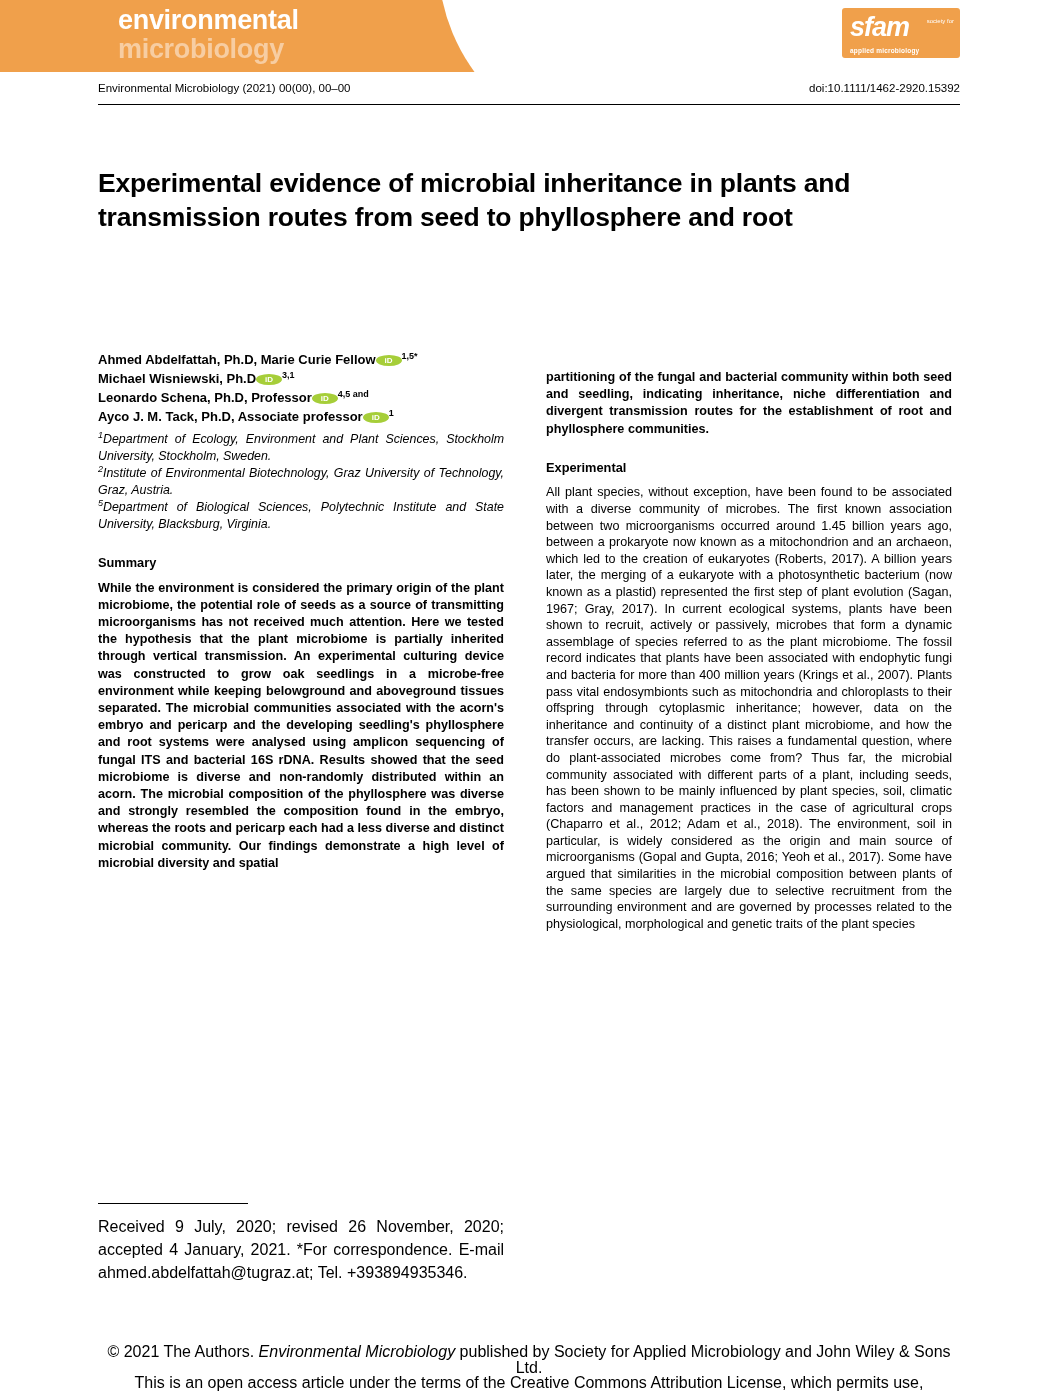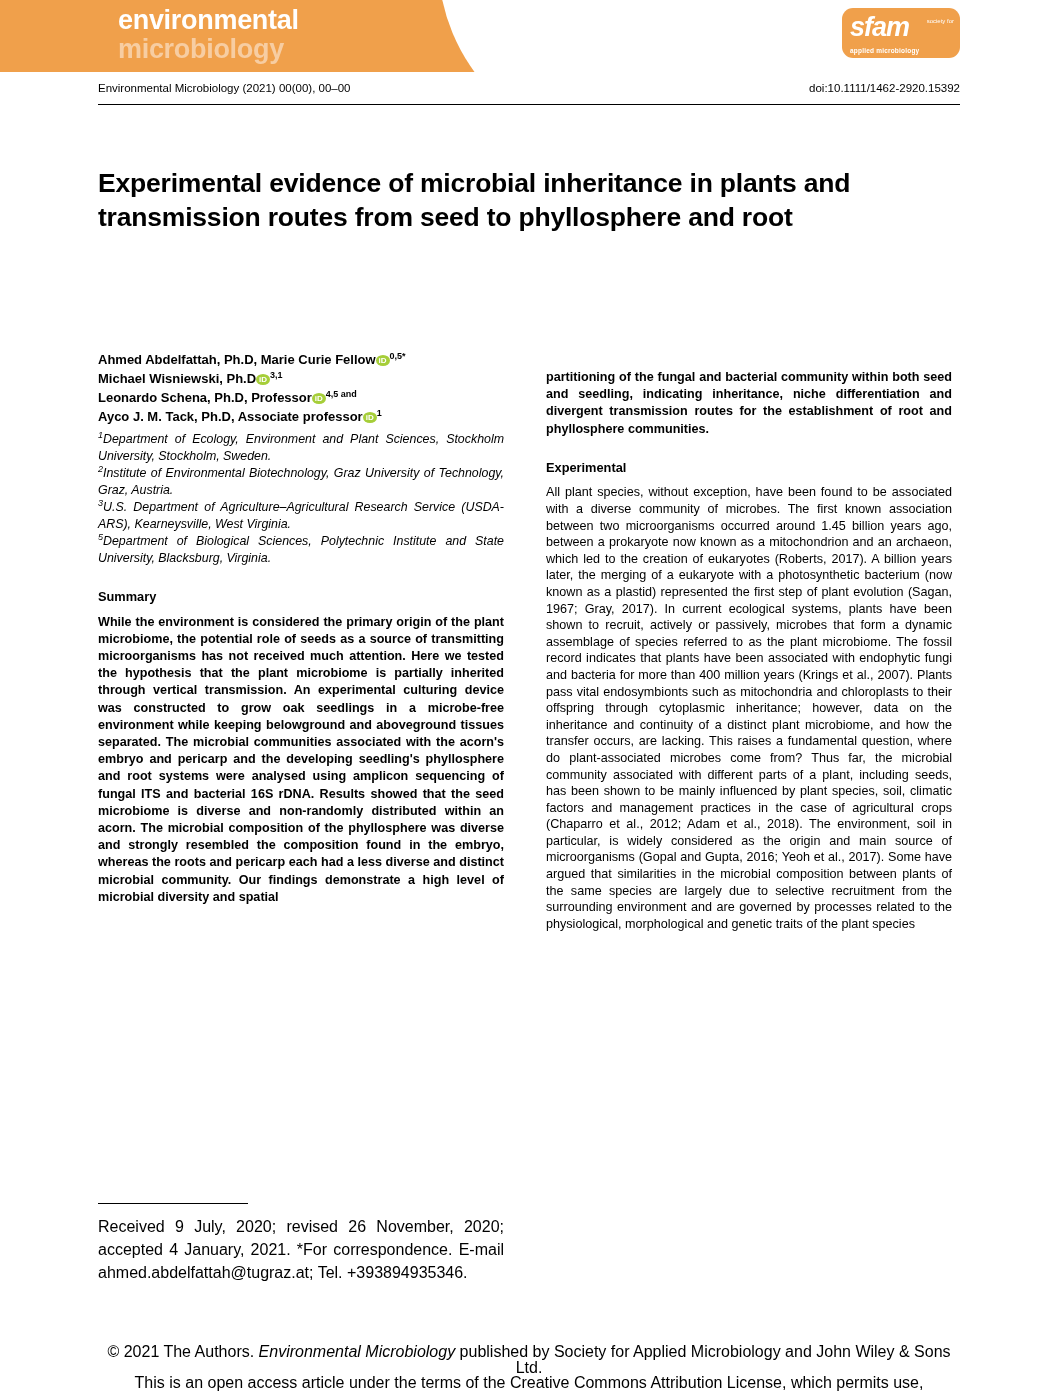--- a/index.html
+++ b/index.html
@@ -55,21 +55,21 @@
     color: #f7cda2;
     display: block;
   }
   .sfam-logo {
     position: absolute;
     right: 98px;
     top: 8px;
     width: 118px;
     height: 50px;
     background: #F0A04B;
-    border-radius: 11px;
+    border-radius: 3px;
     color: #ffffff;
   }
   .sfam-logo .sfam-word {
     position: absolute;
     left: 8px;
     top: 4px;
     font-size: 27px;
     font-weight: bold;
     letter-spacing: -1px;
     font-style: italic;
@@ -136,21 +136,21 @@
   .col-right { left: 546px; margin-top: 19px; }
 
   .authors {
     font-weight: bold;
     font-size: 13px;
     line-height: 19px;
     margin: 0 0 4px 0;
   }
   .orcid {
     display: inline-block;
-    width: 14px;
+    width: 26px;
     height: 11px;
     border-radius: 50%;
     background: #A6CE39;
     color: #fff;
     font-size: 8px;
     line-height: 11px;
     text-align: center;
     font-weight: bold;
     vertical-align: 1px;
     font-style: normal;
@@ -234,37 +234,36 @@
   <span>doi:10.1111/1462-2920.15392</span>
 </div>
 <div class="rule"></div>
 
 <h1 class="article-title">Experimental evidence of microbial inheritance in plants and transmission routes from seed to phyllosphere and root</h1>
 
 <div class="col col-left">
 
   <div class="authors">
     <div>
-      <span>Ahmed Abdelfattah, Ph.D, Marie Curie Fellow</span><span class="orcid">iD</span><sup>0,5*</sup>
+      <span>Ahmed Abdelfattah, Ph.D, Marie Curie Fellow</span><span class="orcid">iD</span><sup>1,5*</sup>
     </div>
     <div>
       <span>Michael Wisniewski, Ph.D</span><span class="orcid">iD</span><sup>3,1</sup>
     </div>
     <div>
       <span>Leonardo Schena, Ph.D, Professor</span><span class="orcid">iD</span><sup>4,5 and</sup>
     </div>
     <div>
       <span>Ayco J. M. Tack, Ph.D, Associate professor</span><span class="orcid">iD</span><sup>1</sup>
     </div>
   </div>
 
   <div class="affil-block">
     <p class="affil"><sup>1</sup><span>Department of Ecology, Environment and Plant Sciences, Stockholm University, Stockholm, Sweden.</span></p>
     <p class="affil"><sup>2</sup><span>Institute of Environmental Biotechnology, Graz University of Technology, Graz, Austria.</span></p>
-    <p class="affil"><sup>3</sup><span>U.S. Department of Agriculture–Agricultural Research Service (USDA-ARS), Kearneysville, West Virginia.</span></p>
     <p class="affil"><sup>5</sup><span>Department of Biological Sciences, Polytechnic Institute and State University, Blacksburg, Virginia.</span></p>
   </div>
 
   <h2 class="sec-head">Summary</h2>
   <p class="summary-body">While the environment is considered the primary origin of the plant microbiome, the potential role of seeds as a source of transmitting microorganisms has not received much attention. Here we tested the hypothesis that the plant microbiome is partially inherited through vertical transmission. An experimental culturing device was constructed to grow oak seedlings in a microbe-free environment while keeping belowground and aboveground tissues separated. The microbial communities associated with the acorn's embryo and pericarp and the developing seedling's phyllosphere and root systems were analysed using amplicon sequencing of fungal ITS and bacterial 16S rDNA. Results showed that the seed microbiome is diverse and non-randomly distributed within an acorn. The microbial composition of the phyllosphere was diverse and strongly resembled the composition found in the embryo, whereas the roots and pericarp each had a less diverse and distinct microbial community. Our findings demonstrate a high level of microbial diversity and spatial</p>
 </div>
 
 <div class="col col-right">
   <p class="summary-body">partitioning of the fungal and bacterial community within both seed and seedling, indicating inheritance, niche differentiation and divergent transmission routes for the establishment of root and phyllosphere communities.</p>
 

